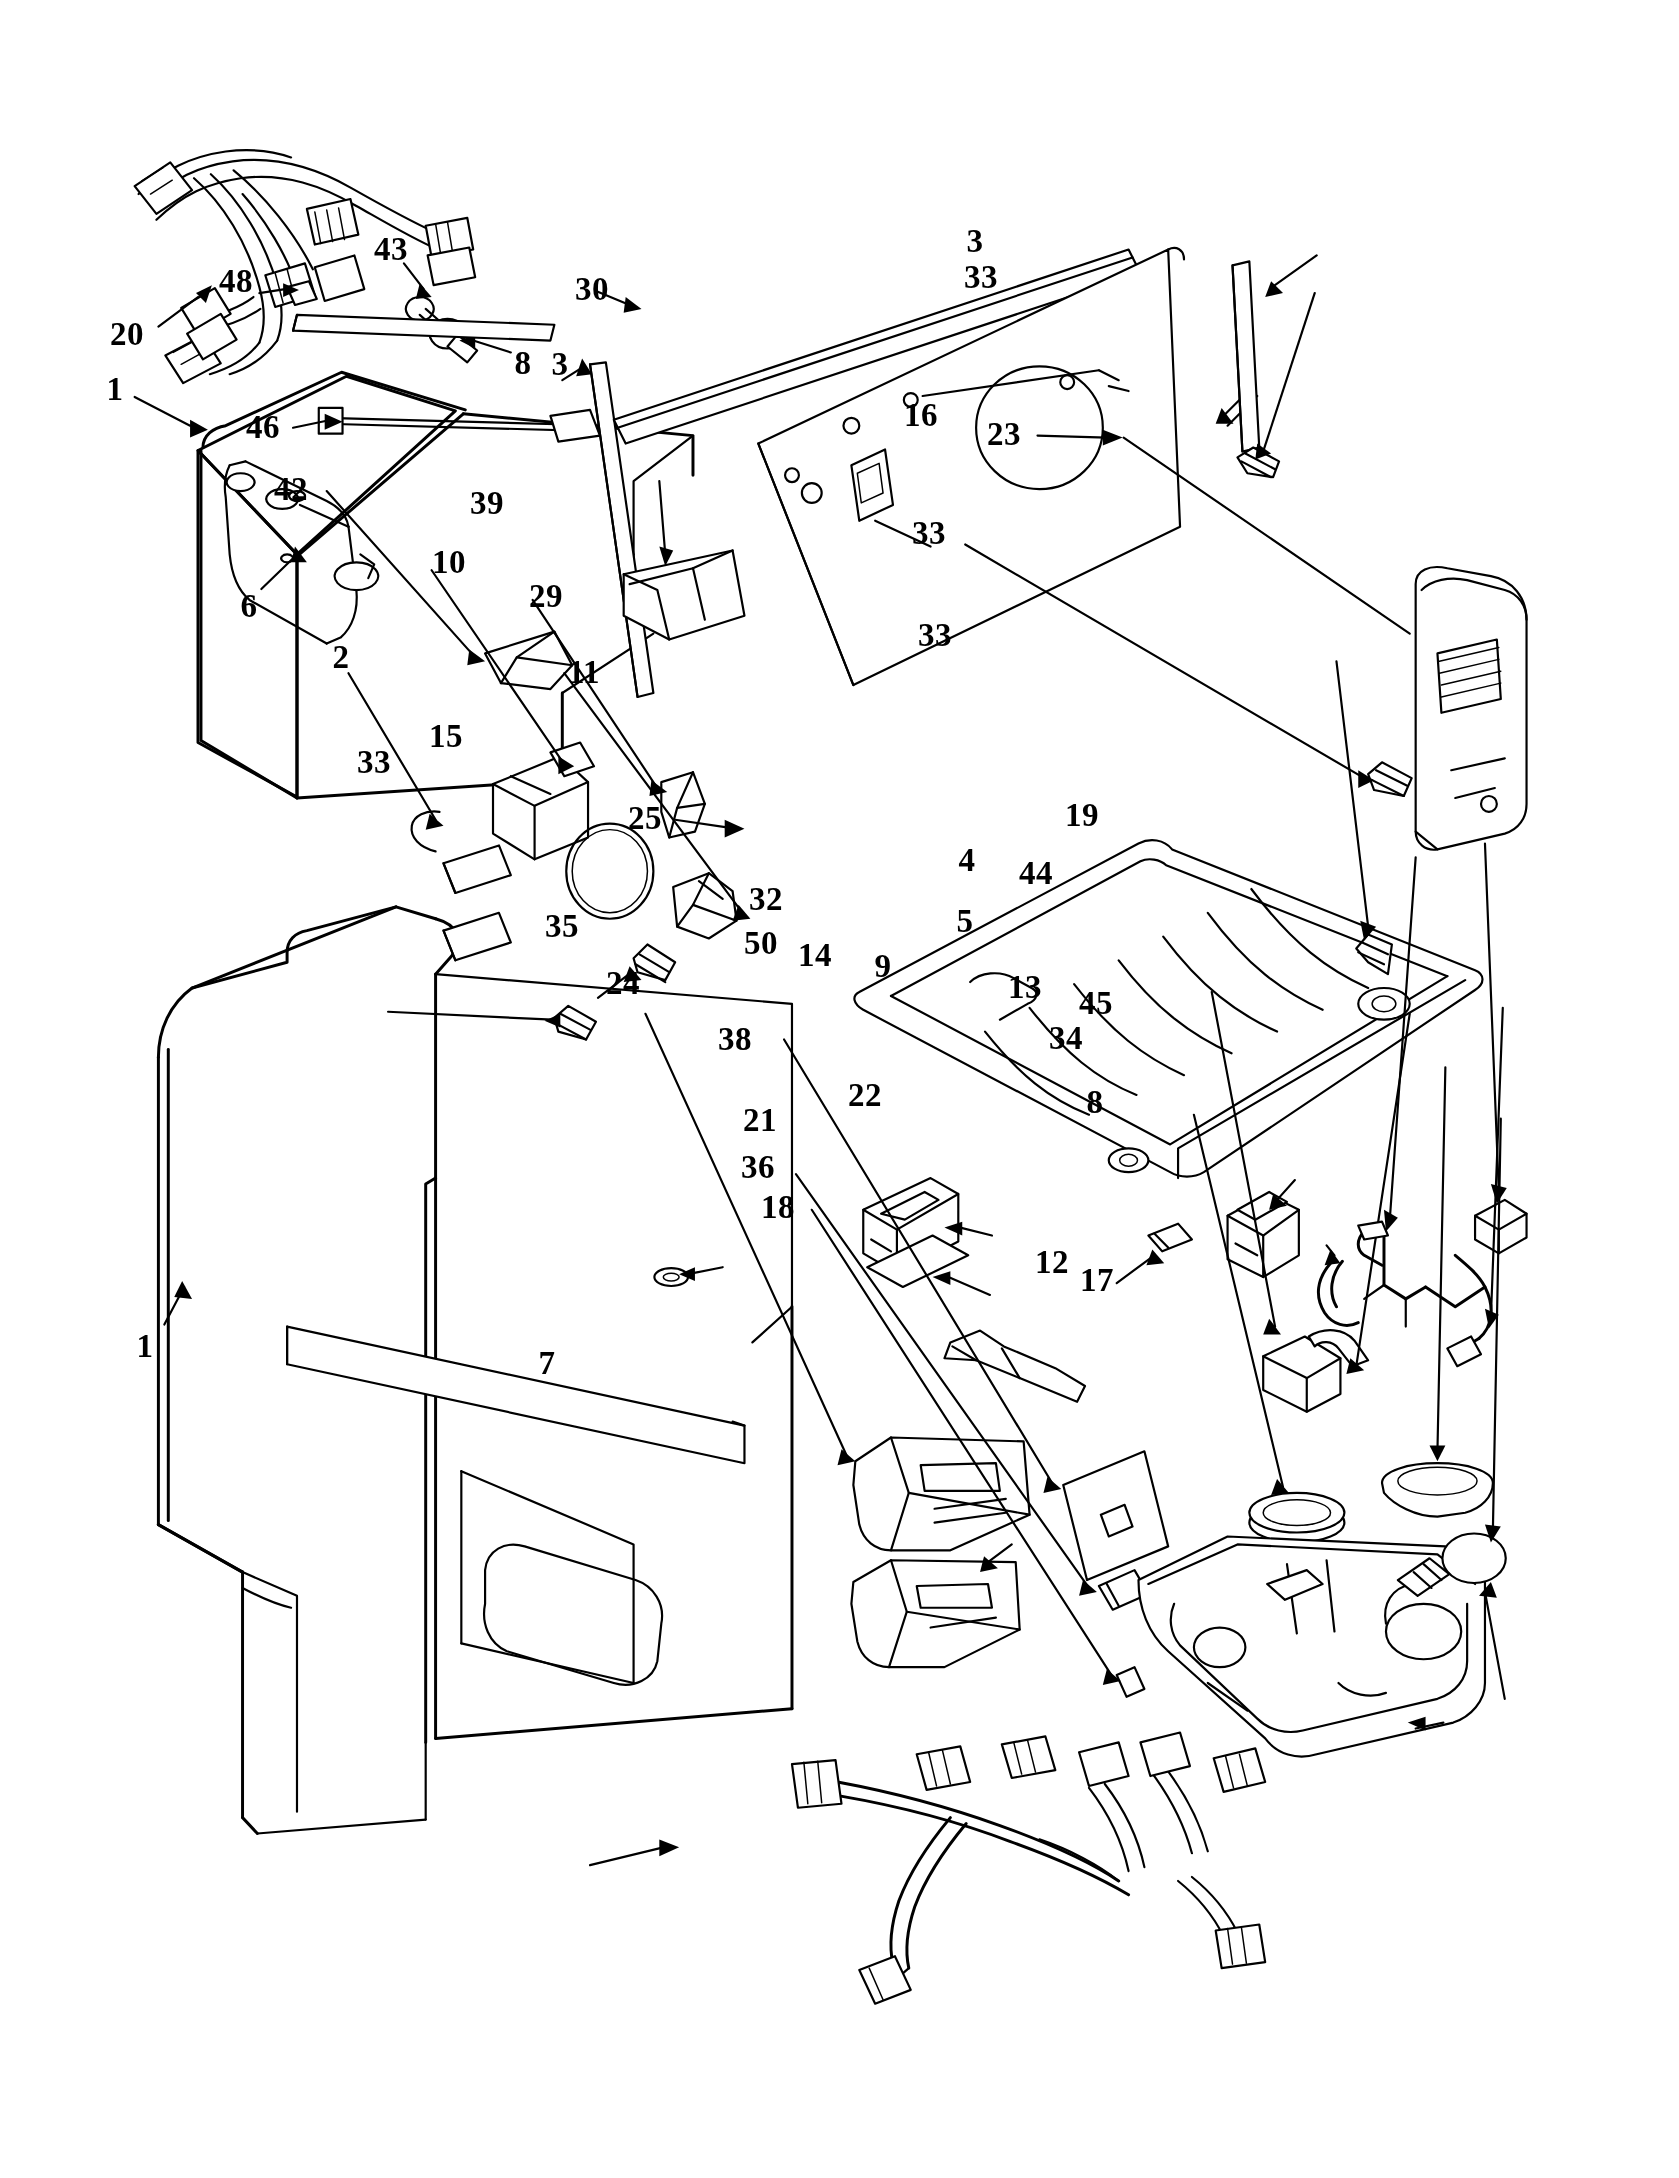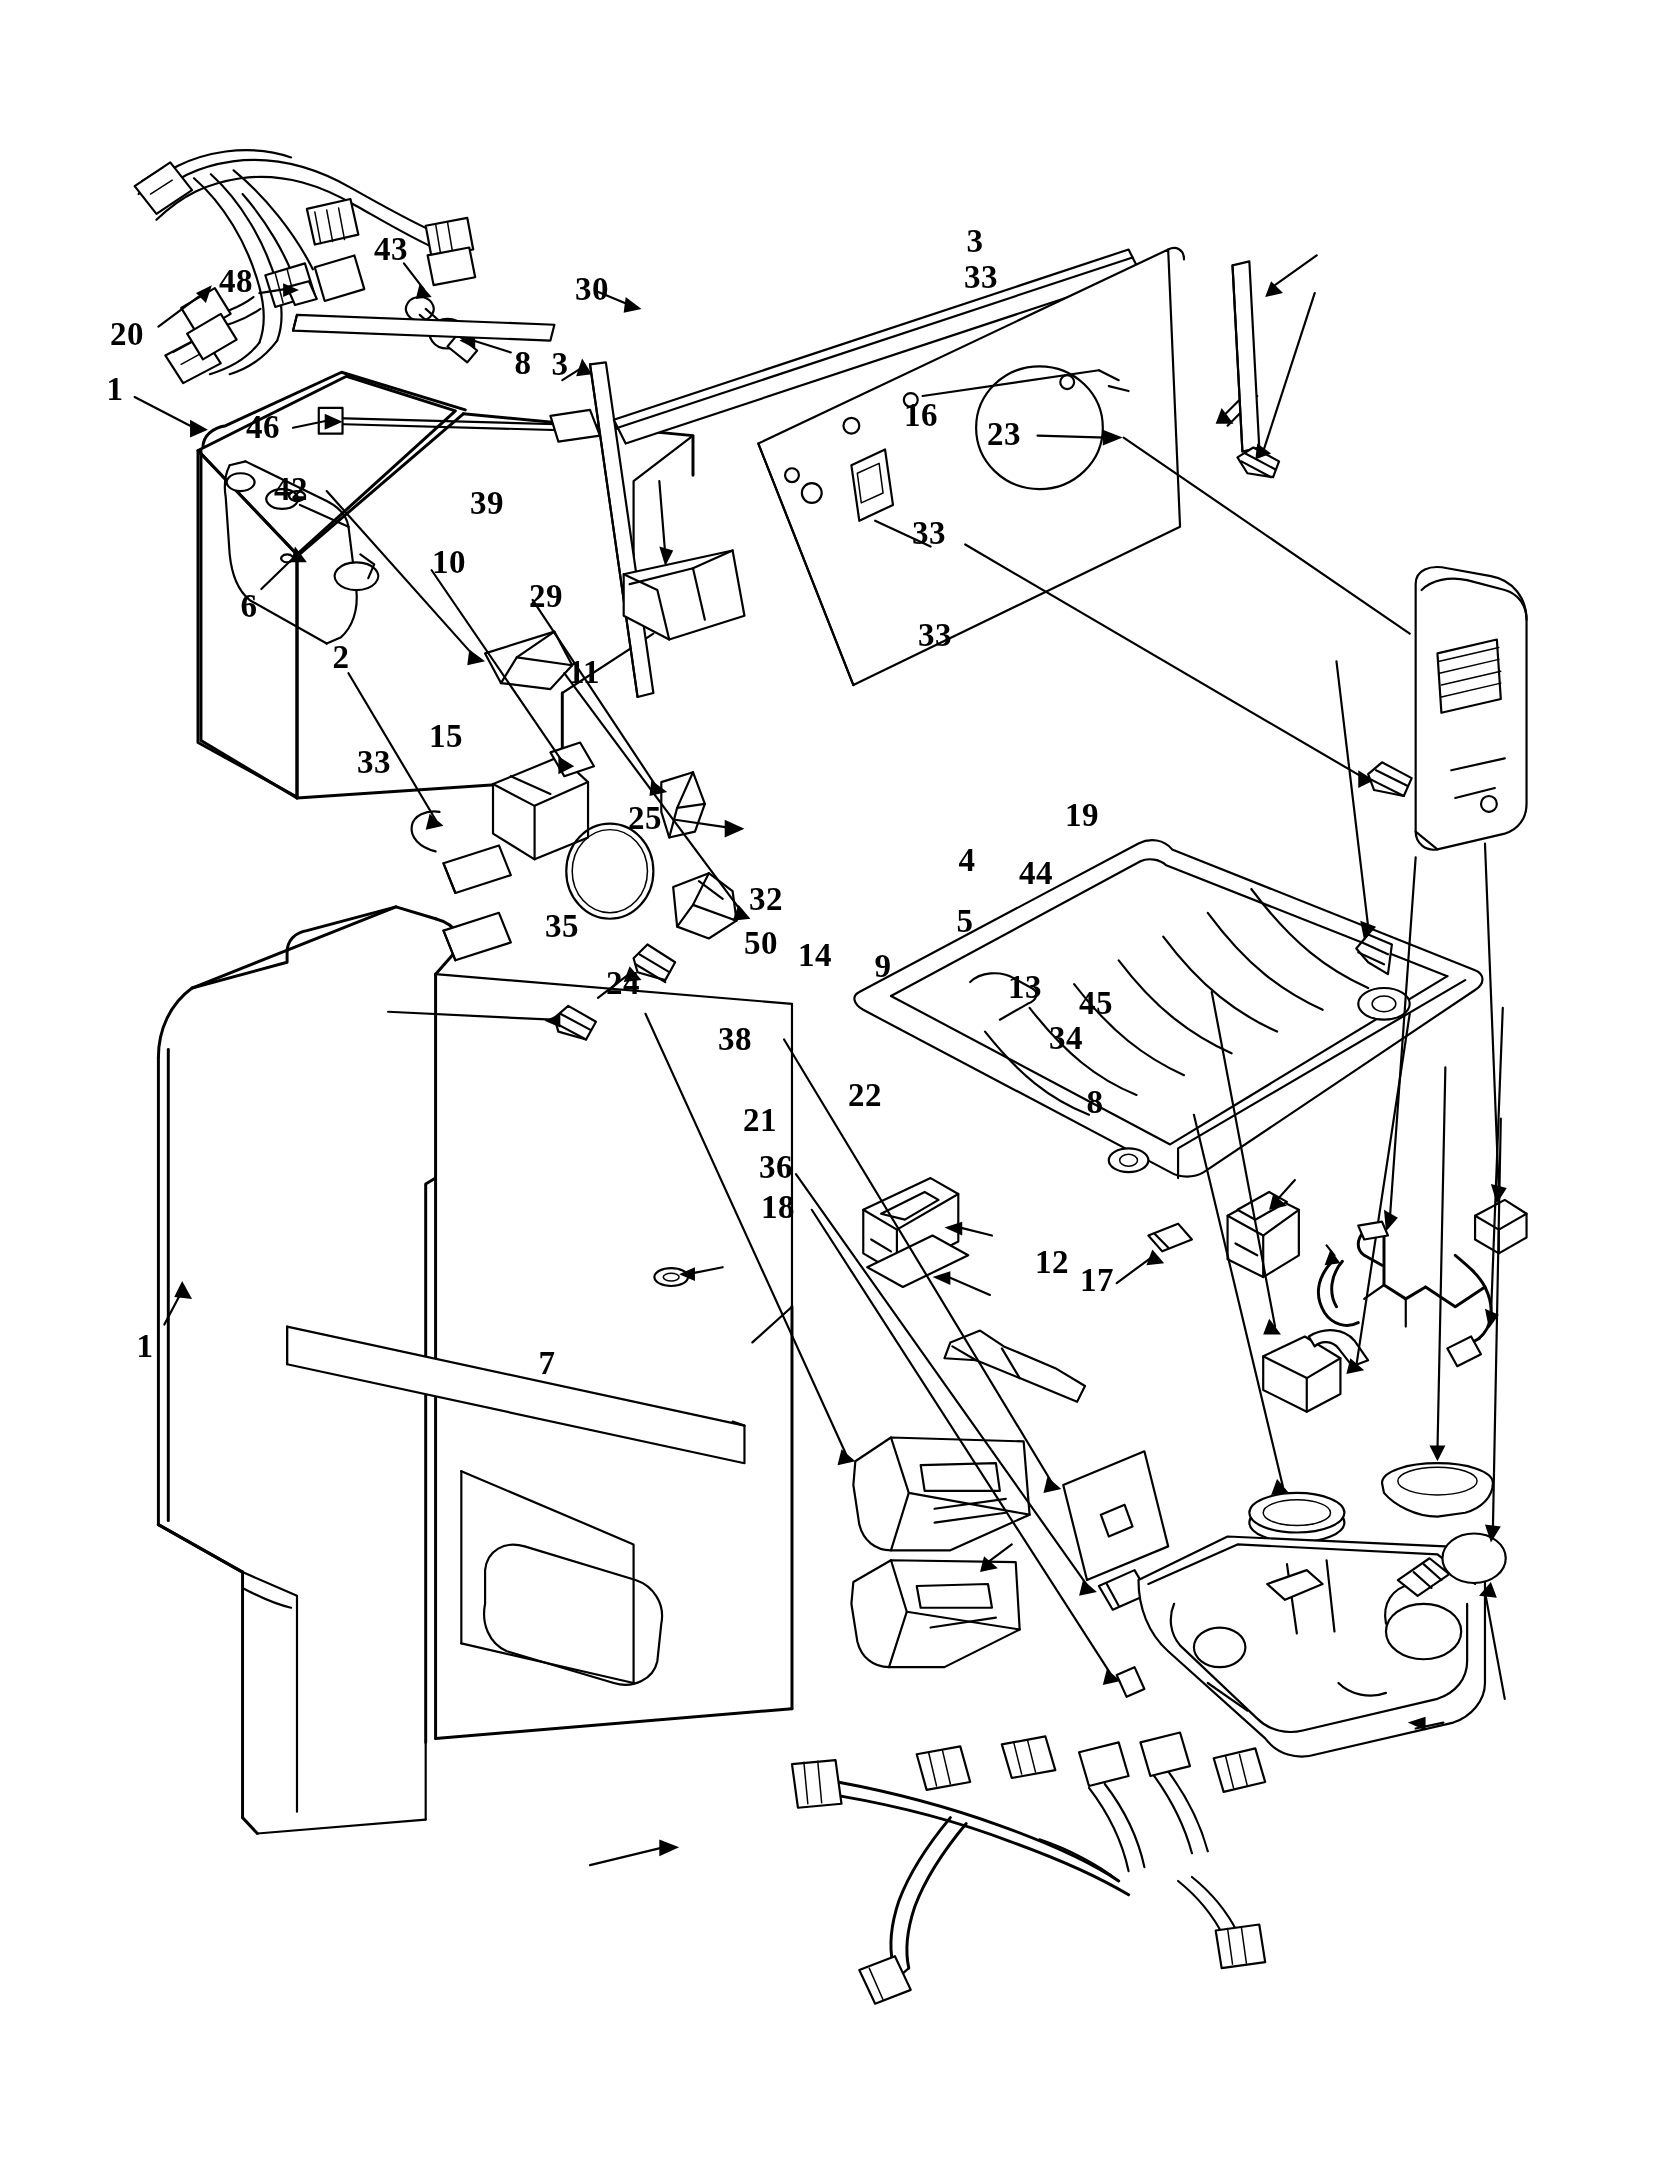--- a/index.html
+++ b/index.html
@@ -624,21 +624,21 @@
 <div class="callout" style="left:815px;  top:955px;">14</div>
 <div class="callout" style="left:883px;  top:966px;">9</div>
 <div class="callout" style="left:1096px; top:995px;margin-top:8px;">45</div>
 <div class="callout" style="left:1025px; top:987px;">13</div>
 <div class="callout" style="left:623px;  top:983px;">24</div>
 <div class="callout" style="left:735px;  top:1039px;">38</div>
 <div class="callout" style="left:1066px; top:1038px;text-align:right;">34</div>
 <div class="callout" style="left:865px;  top:1095px;">22</div>
 <div class="callout" style="left:760px;  top:1120px;">21</div>
 <div class="callout" style="left:1095px; top:1102px;">8</div>
-<div class="callout" style="left:776px;  top:1167px;">36</div>
+<div class="callout" style="left:758px;  top:1167px;">36</div>
 <div class="callout" style="left:778px;  top:1207px;">18</div>
 <div class="callout" style="left:1052px; top:1262px;">12</div>
 <div class="callout" style="left:1097px; top:1280px;">17</div>
 <div class="callout" style="left:145px; top:1346px;">1</div>
 <div class="callout" style="left:547px;  top:1363px;">7</div>
 
 </div>
 
 
 </body></html>

